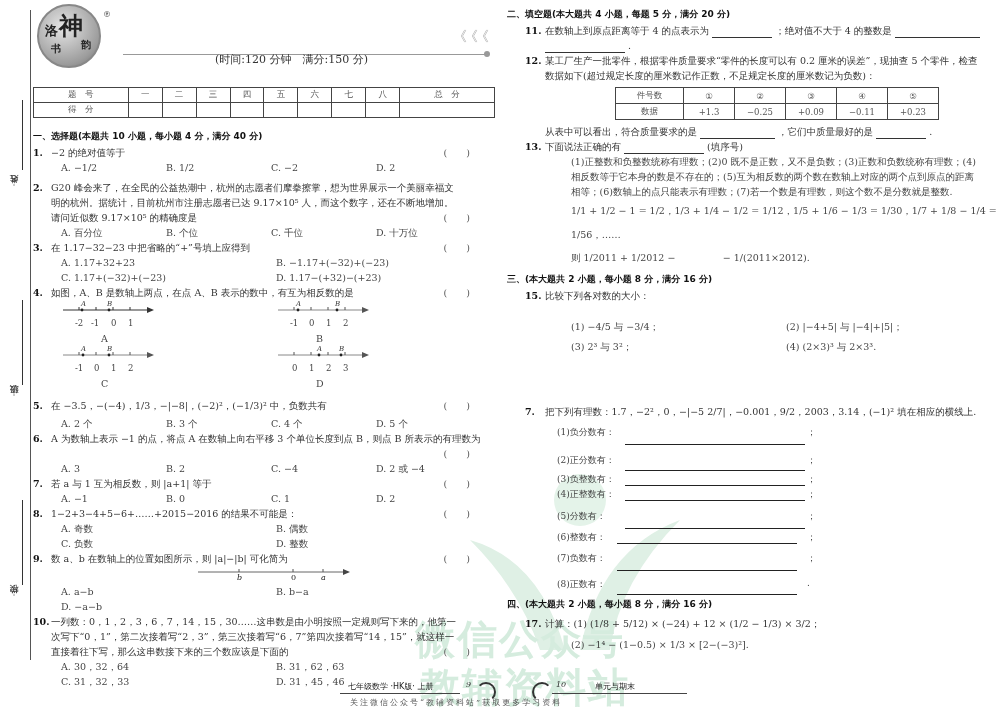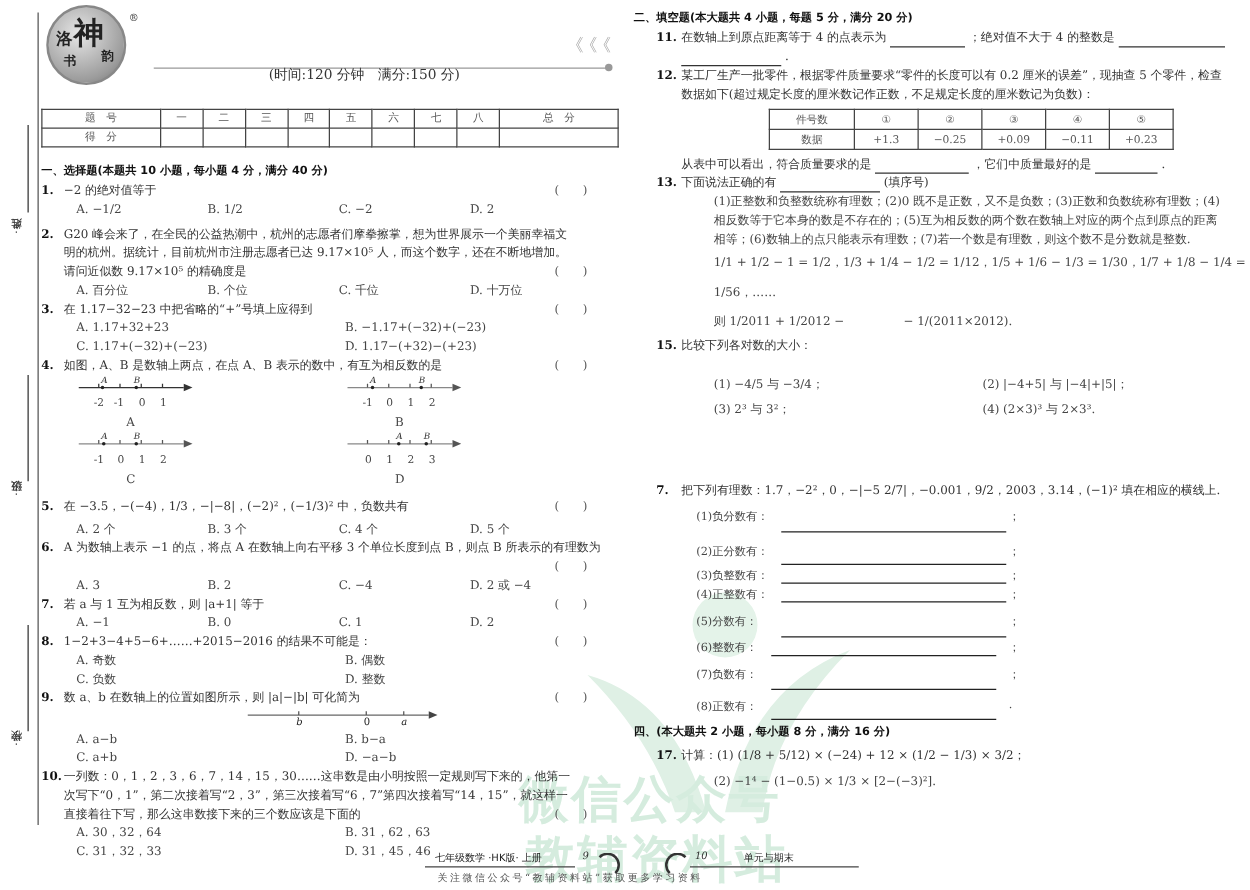--- a/index.html
+++ b/index.html
@@ -329,21 +329,20 @@
         </svg>
       <span style="position:absolute;left:204px;top:7px;font-size:8px;font-style:italic;">b</span>
       <span style="position:absolute;left:258px;top:7px;font-size:8px;">0</span>
       <span style="position:absolute;left:288px;top:7px;font-size:8px;font-style:italic;">a</span>
     </div>
     <div class="opts o2">
       <span>A. a−b</span>
       <span>B. b−a</span>
     </div>
     <div class="opts o2">
-      <span>C. a+b</span>
       <span>D. −a−b</span>
     </div>
 
     <div class="q" style="padding-right:40px;">
       <span class="qn">10.</span>
       <span>一列数：0，1，2，3，6，7，14，15，30……这串数是由小明按照一定规则写下来的，他第一次写下“0，1”，第二次接着写“2，3”，第三次接着写“6，7”第四次接着写“14，15”，就这样一直接着往下写，那么这串数接下来的三个数应该是下面的</span>
       <span class="paren" style="top:30px;">(　　)</span>
     </div>
     <div class="opts o2">
       <span>A. 30，32，64</span>
@@ -406,20 +405,21 @@
       <span class="qn" style="left:18px;">13.</span>
       <span>下面说法正确的有</span>
       <span class="fill" style="width:80px;"></span>
       <span>(填序号)</span>
     </div>
     <div class="sub" style="padding-left:64px;padding-right:14px;line-height:15px;">(1)正整数和负整数统称有理数；(2)0 既不是正数，又不是负数；(3)正数和负数统称有理数；(4)相反数等于它本身的数是不存在的；(5)互为相反数的两个数在数轴上对应的两个点到原点的距离相等；(6)数轴上的点只能表示有理数；(7)若一个数是有理数，则这个数不是分数就是整数.</div>
 
     <div class="sub" style="padding-left:64px;line-height:24px;">1/1 + 1/2 − 1 = 1/2，1/3 + 1/4 − 1/2 = 1/12，1/5 + 1/6 − 1/3 = 1/30，1/7 + 1/8 − 1/4 = 1/56，……</div>
     <div class="sub" style="padding-left:64px;line-height:22px;">则 1/2011 + 1/2012 −　　　　　− 1/(2011×2012).</div>
 
+    <div class="sec-title" style="margin-top:4px;">三、(本大题共 2 小题，每小题 8 分，满分 16 分)</div>
 
     <div class="q" style="padding-left:38px;">
       <span class="qn" style="left:18px;">15.</span>
       <span>比较下列各对数的大小：</span>
     </div>
     <div class="opts o2" style="padding-left:64px;line-height:22px;margin-top:13px;">
       <span>(1) −4/5 与 −3/4；</span>
       <span>(2) |−4+5| 与 |−4|+|5|；</span>
     </div>
     <div class="opts o2" style="padding-left:64px;line-height:18px;">

